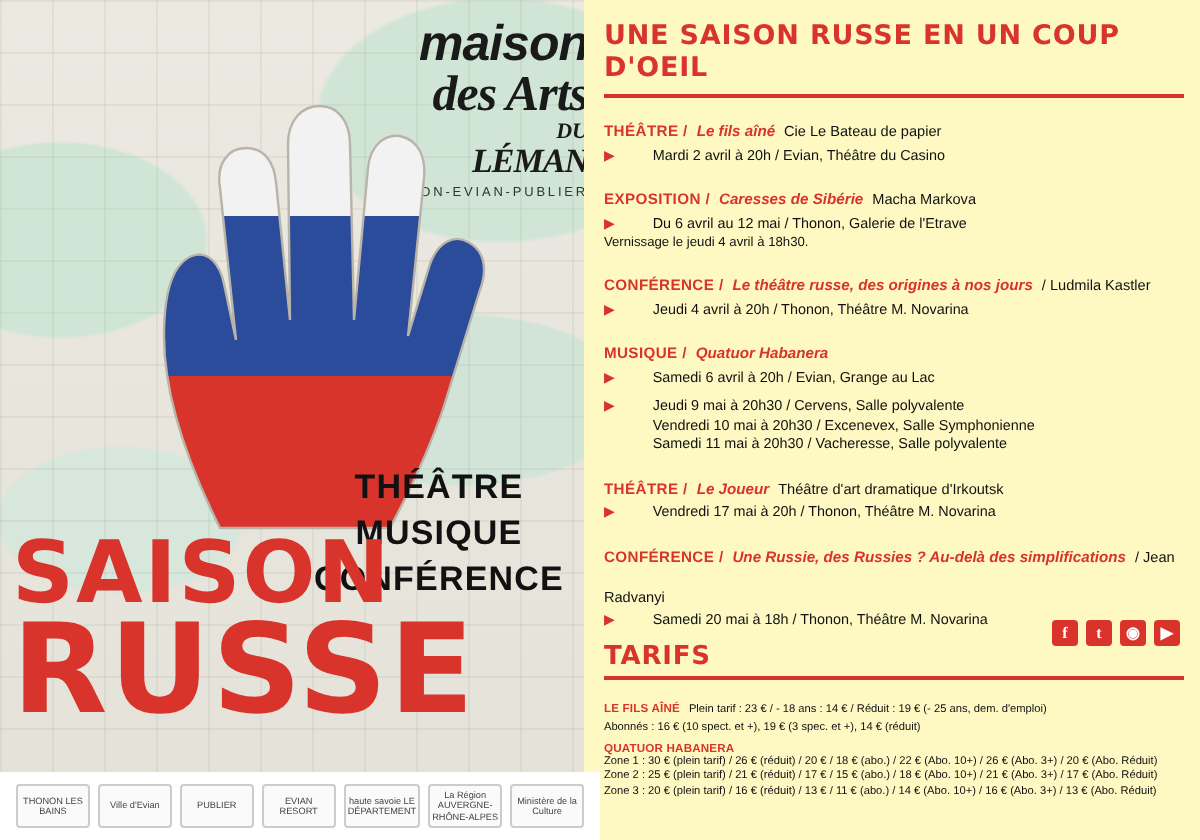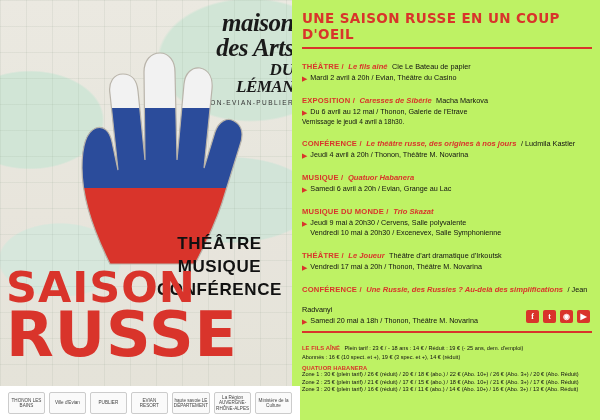--- a/index.html
+++ b/index.html
@@ -34,33 +34,33 @@
       linear-gradient(to right, rgba(120,140,120,.10) 1px, transparent 1px),
       linear-gradient(to bottom, rgba(120,140,120,.10) 1px, transparent 1px);
     background-size: 26px 26px;
   }
   .logo-block {
     position: absolute; top: 10px; left: 148px;
     width: 146px; text-align: right;
     line-height: 1.0;
   }
   .logo-maison {
-    font-family: Liberation Serif, serif;
+    font-family: Liberation Sans, sans-serif;
     font-weight: bold; font-style: italic;
     font-size: 25px; color: #1a1a1a; letter-spacing: -.5px;
   }
   .logo-des {
     font-family: "Liberation Serif", serif;
     font-weight: bold; font-style: italic;
     font-size: 25px; color: #1a1a1a; letter-spacing: -.5px;
   }
   .logo-du {
     font-family: "Liberation Serif", serif;
     font-weight: bold; font-style: italic;
-    font-size: 17px; color: #1a1a1a; margin-top: 1px;
+    font-size: 11px; color: #1a1a1a; margin-top: 1px;
   }
   .logo-leman {
     font-family: "Liberation Serif", serif;
     font-weight: bold; font-style: italic;
     font-size: 17px; color: #1a1a1a; letter-spacing: -.5px;
   }
   .logo-sub {
     font-size: 6.5px; color: #333; letter-spacing: 1.4px; margin-top: 5px;
   }
 
@@ -86,37 +86,37 @@
   .saison-russe .l2 { font-size: 62px; display: block; margin-top: -2px; }
   .dates {
     position: absolute; left: 8px; top: 385px;
     color: #111; font-weight: bold; font-size: 21px;
     font-family: "Liberation Serif", serif;
   }
 
   
   .right {
     width: 316px; height: 420px;
-    background: #bef264;
+    background: #fef9c3;
     padding: 10px 8px 0 10px;
     position: relative;
   }
   .r-head {
     color: #d9342b; font-weight: bold;
     font-family: "DejaVu Sans", sans-serif;
     font-size: 13.5px; letter-spacing: .4px;
     margin-bottom: 5px;
   }
   .rule { height: 2px; background: #d9342b; margin: 3px 0 5px; }
 
   .ev { margin-bottom: 5px; line-height: 1.24; }
   .ev .cat { color: #d9342b; font-weight: bold; font-size: 7.6px; letter-spacing: .2px; margin-top: 40px; }
   .ev .ttl { color: #d9342b; font-weight: bold; font-style: italic; font-size: 7.6px; }
   .ev .by { color: #111; font-size: 7.3px; }
-  .ev .line { color: #111; font-size: 7.2px; display: flex; align-items: flex-start; gap: 3px; }
+  .ev .line { color: #111; font-size: 7.2px; display: flex; align-items: flex-start; gap: 19px; }
   .ev .line .tri { color: #d9342b; font-size: 7px; line-height: 1.35; }
   .ev .note { color: #111; font-size: 6.6px; }
 
   .tarifs-h {
     color: #d9342b; font-weight: bold;
     font-family: "DejaVu Sans", sans-serif;
     font-size: 13px; margin-top: 4px; letter-spacing: .4px;
   }
   .t-block { margin-bottom: 3px; }
   .t-title { color: #d9342b; font-weight: bold; font-size: 5.8px; letter-spacing: .1px; }
@@ -240,29 +240,31 @@
     <div class="ev">
       <div><span class="cat">MUSIQUE /</span>
         <span class="ttl">Quatuor Habanera</span></div>
       <div class="line">
           <span class="tri">▶</span>
           <span>Samedi 6 avril à 20h / Evian, Grange au Lac</span>
         </div>
     </div>
 
     <div class="ev">
-      <div><span class="cat">MUSIQUE DU MONDE /</span>
-        <span class="ttl">Trio Skazat</span></div>
       <div class="line">
           <span class="tri">▶</span>
           <span>Jeudi 9 mai à 20h30 / Cervens, Salle polyvalente</span>
         </div>
       <div class="line">
           <span class="tri" style="visibility:hidden">▶</span>
           <span>Vendredi 10 mai à 20h30 / Excenevex, Salle Symphonienne</span>
+        </div>
+      <div class="line">
+          <span class="tri" style="visibility:hidden">▶</span>
+          <span>Samedi 11 mai à 20h30 / Vacheresse, Salle polyvalente</span>
         </div>
     </div>
 
     <div class="ev">
       <div><span class="cat">THÉÂTRE /</span>
         <span class="ttl">Le Joueur</span>
         <span class="by">Théâtre d'art dramatique d'Irkoutsk</span></div>
       <div class="line">
           <span class="tri">▶</span>
           <span>Vendredi 17 mai à 20h / Thonon, Théâtre M. Novarina</span>
@@ -272,20 +274,21 @@
     <div class="ev">
       <div><span class="cat">CONFÉRENCE /</span>
         <span class="ttl">Une Russie, des Russies ? Au-delà des simplifications</span>
         <span class="by">/ Jean Radvanyi</span></div>
       <div class="line">
           <span class="tri">▶</span>
           <span>Samedi 20 mai à 18h / Thonon, Théâtre M. Novarina</span>
         </div>
     </div>
 
+    <div class="tarifs-h">TARIFS</div>
     <div class="rule" style="margin:2px 0 3px"></div>
 
     <div class="t-block">
       <span class="t-title">LE FILS AÎNÉ</span>
       <span class="t-line">Plein tarif : 23 € / - 18 ans : 14 € / Réduit : 19 € (- 25 ans, dem. d'emploi)</span>
       <div class="t-line">Abonnés : 16 € (10 spect. et +), 19 € (3 spec. et +), 14 € (réduit)</div>
     </div>
     <div class="t-block">
       <div class="t-title">QUATUOR HABANERA</div>
       <div class="t-line">Zone 1 : 30 € (plein tarif) / 26 € (réduit) / 20 € / 18 € (abo.) / 22 € (Abo. 10+) / 26 € (Abo. 3+) / 20 € (Abo. Réduit)</div>

